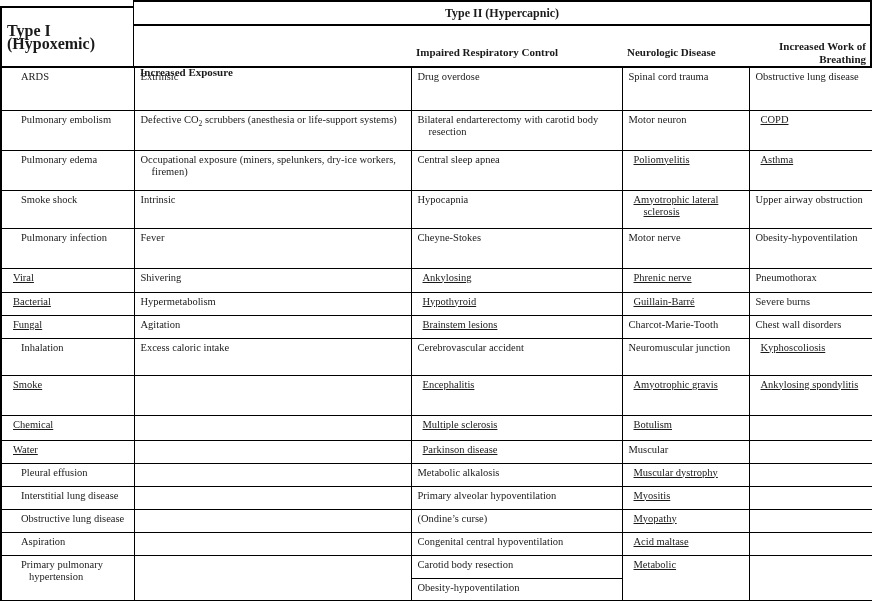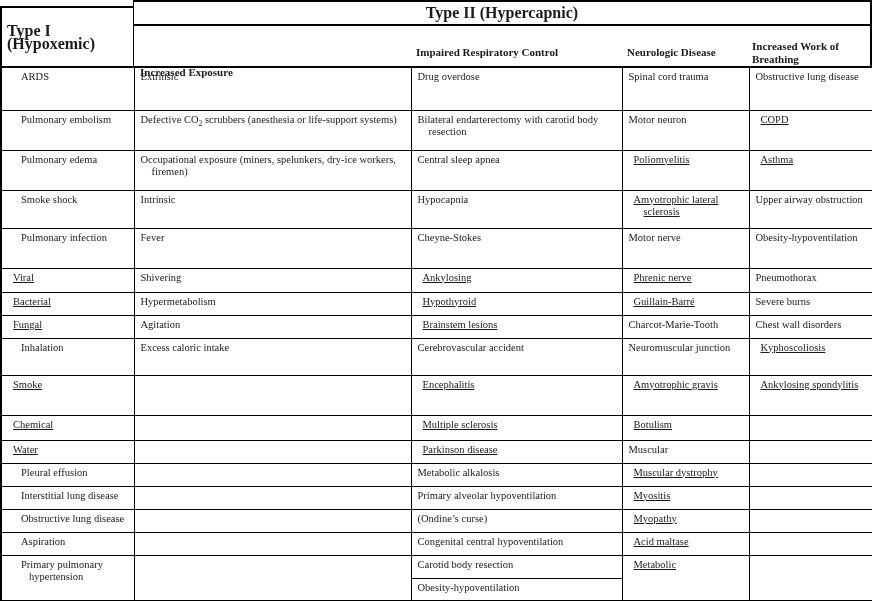--- a/index.html
+++ b/index.html
@@ -16,28 +16,28 @@
     display:flex;align-items:center;padding-left:5px;
     font-weight:bold;font-size:16px;line-height:13px;
   }
   .hdr-right{
     flex:1;box-sizing:border-box;
     border-top:2px solid #000;border-left:1px solid #000;border-right:2px solid #000;
     display:flex;flex-direction:column;
   }
   .hdr-type2{
     height:22px;line-height:22px;border-bottom:2px solid #000;
-    text-align:center;font-weight:bold;font-size:16px;
+    text-align:center;font-weight:bold;font-size:12px;
   }
   .hdr-cols{flex:1;display:flex;align-items:center;font-weight:bold;font-size:11px;line-height:13px;}
   .hc{box-sizing:border-box;}
   .hc1{width:276px;padding-left:6px;margin-top:40px;}
   .hc2{width:211px;padding-left:6px;}
   .hc3{width:127px;padding-left:6px;}
-  .hc4{flex:1;text-align:left;padding:0 4px;}
+  .hc4{flex:1;text-align:right;padding:0 4px;}
   
   table.body{
     border-collapse:collapse;table-layout:fixed;width:872px;
     border:2px solid #000;border-top:none;
     font-size:10.5px;line-height:12.5px;
   }
   td{
     border:1px solid #000;vertical-align:top;box-sizing:border-box;
     padding:3px 3px 2px 17px;text-indent:-11px;overflow:hidden;
   }

